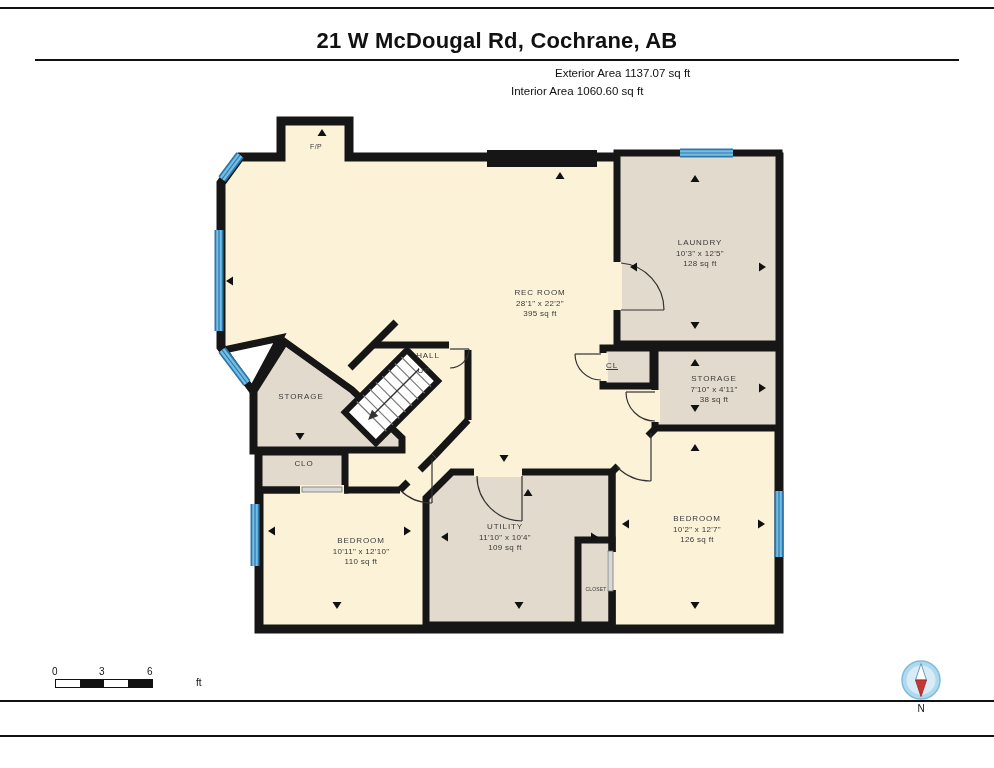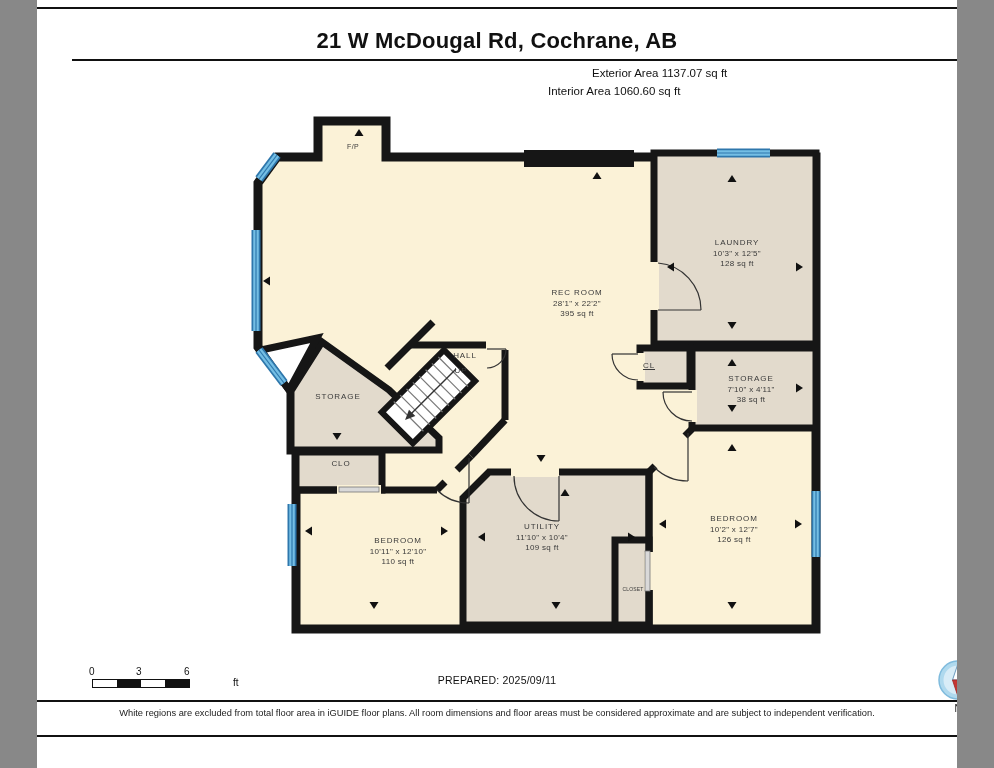--- a/index.html
+++ b/index.html
@@ -1,16 +1,16 @@
 <!DOCTYPE html>
 <html><head>
 <meta charset="utf-8">
 <style>
   html,body{margin:0;padding:0;background:#888;}
-  .page{position:relative;width:920px;height:768px;background:#fff;margin:0 auto;overflow:hidden;
+  .page{position:relative;width:994px;height:768px;background:#fff;margin:0 auto;overflow:hidden;
         font-family:"Liberation Sans",sans-serif;}
   .hline{position:absolute;background:#111;}
   .title{position:absolute;top:28px;left:0;width:100%;text-align:center;
          font-size:22px;font-weight:bold;color:#111;letter-spacing:.2px;}
   .floor-label{position:absolute;top:67px;left:0;width:500px;text-align:right;
                font-size:11.5px;font-weight:bold;color:#111;}
   .area-ext{position:absolute;top:67px;left:511px;font-size:11.5px;color:#111;padding-left:44px;}
   .area-int{position:absolute;top:85px;left:511px;font-size:11.5px;color:#111;}
   .plan-svg{position:absolute;left:0;top:0;}
   .rl{position:absolute;text-align:center;transform:translateX(-50%);
@@ -232,25 +232,23 @@
     <span class="num6">6</span>
     <div class="bar">
       <span class="seg-w"></span>
         <span class="seg-b"></span>
         <span class="seg-w"></span>
         <span class="seg-b"></span>
     </div>
     <span class="unit-ft">ft</span>
   </div>
 
-  <div class="prepared">PREPARED: 2025/09/11</div>
 
   <svg class="compass" width="48" height="58" viewBox="0 0 48 58">
     <circle cx="24" cy="22" r="19" fill="#AFD9EE" stroke="#7FBBDD" stroke-width="1.5"></circle>
     <circle cx="24" cy="22" r="14.5" fill="#D8ECF7"></circle>
     <polygon points="24,5.5 29.5,22 18.5,22" fill="#ffffff" stroke="#5B8FB5" stroke-width="0.9"></polygon>
     <polygon points="18.5,22 29.5,22 24,38.5" fill="#C63633" stroke="#A02B28" stroke-width="0.9"></polygon>
     <text x="24" y="54" text-anchor="middle" font-family="Liberation Sans, sans-serif" font-size="10" fill="#111">N</text>
   </svg>
 
-  <div class="disclaimer">White regions are excluded from total floor area in iGUIDE floor plans. All room dimensions and floor areas must be considered approximate and are subject to independent verification.</div>
 
 </div>
 
 </body></html>

